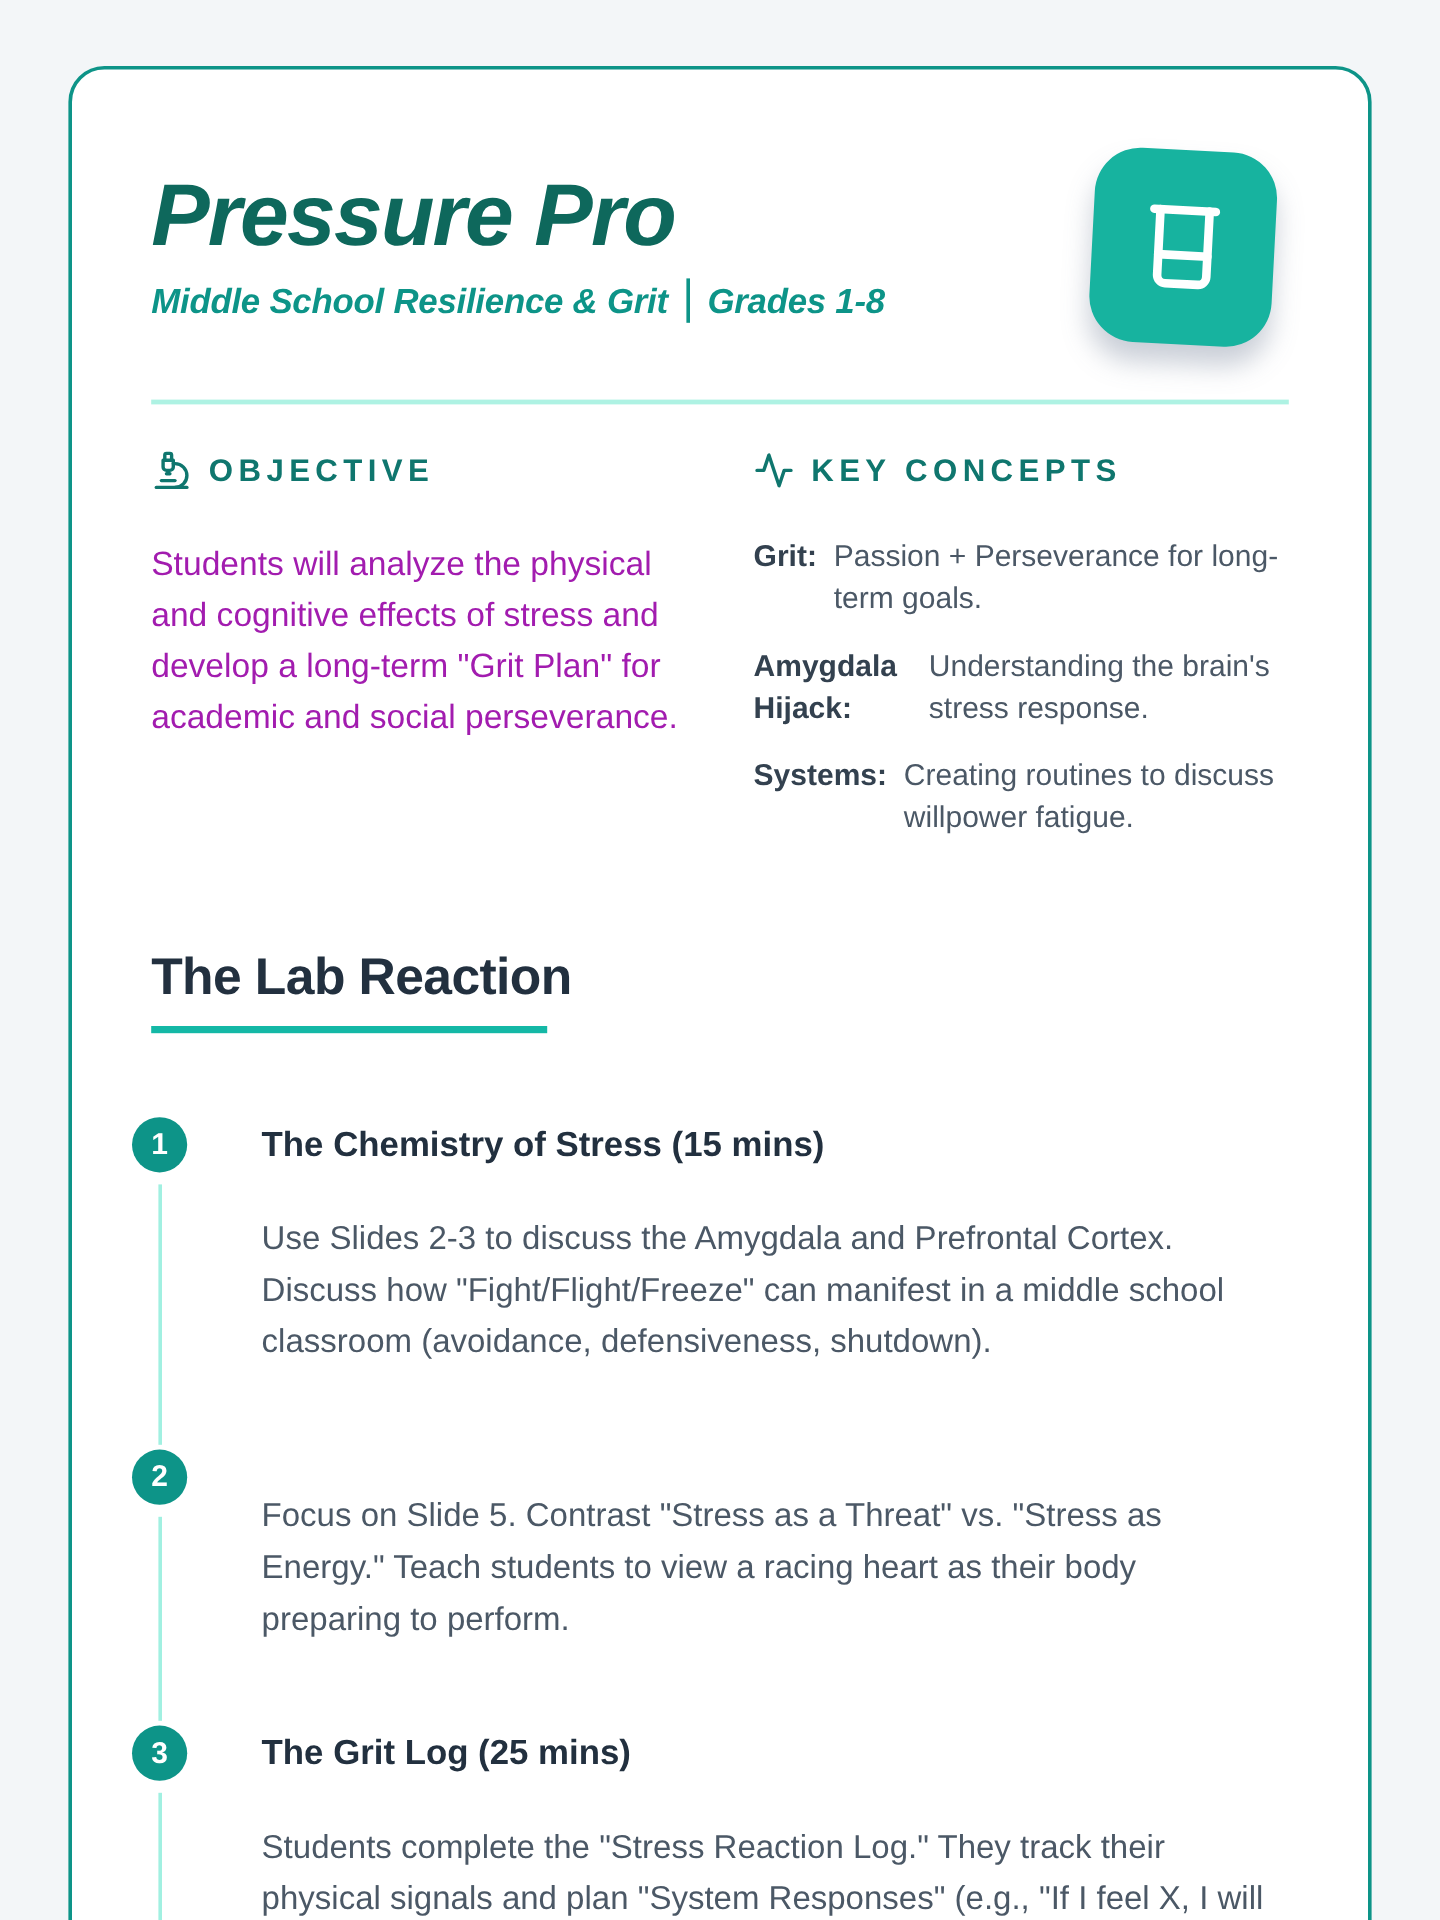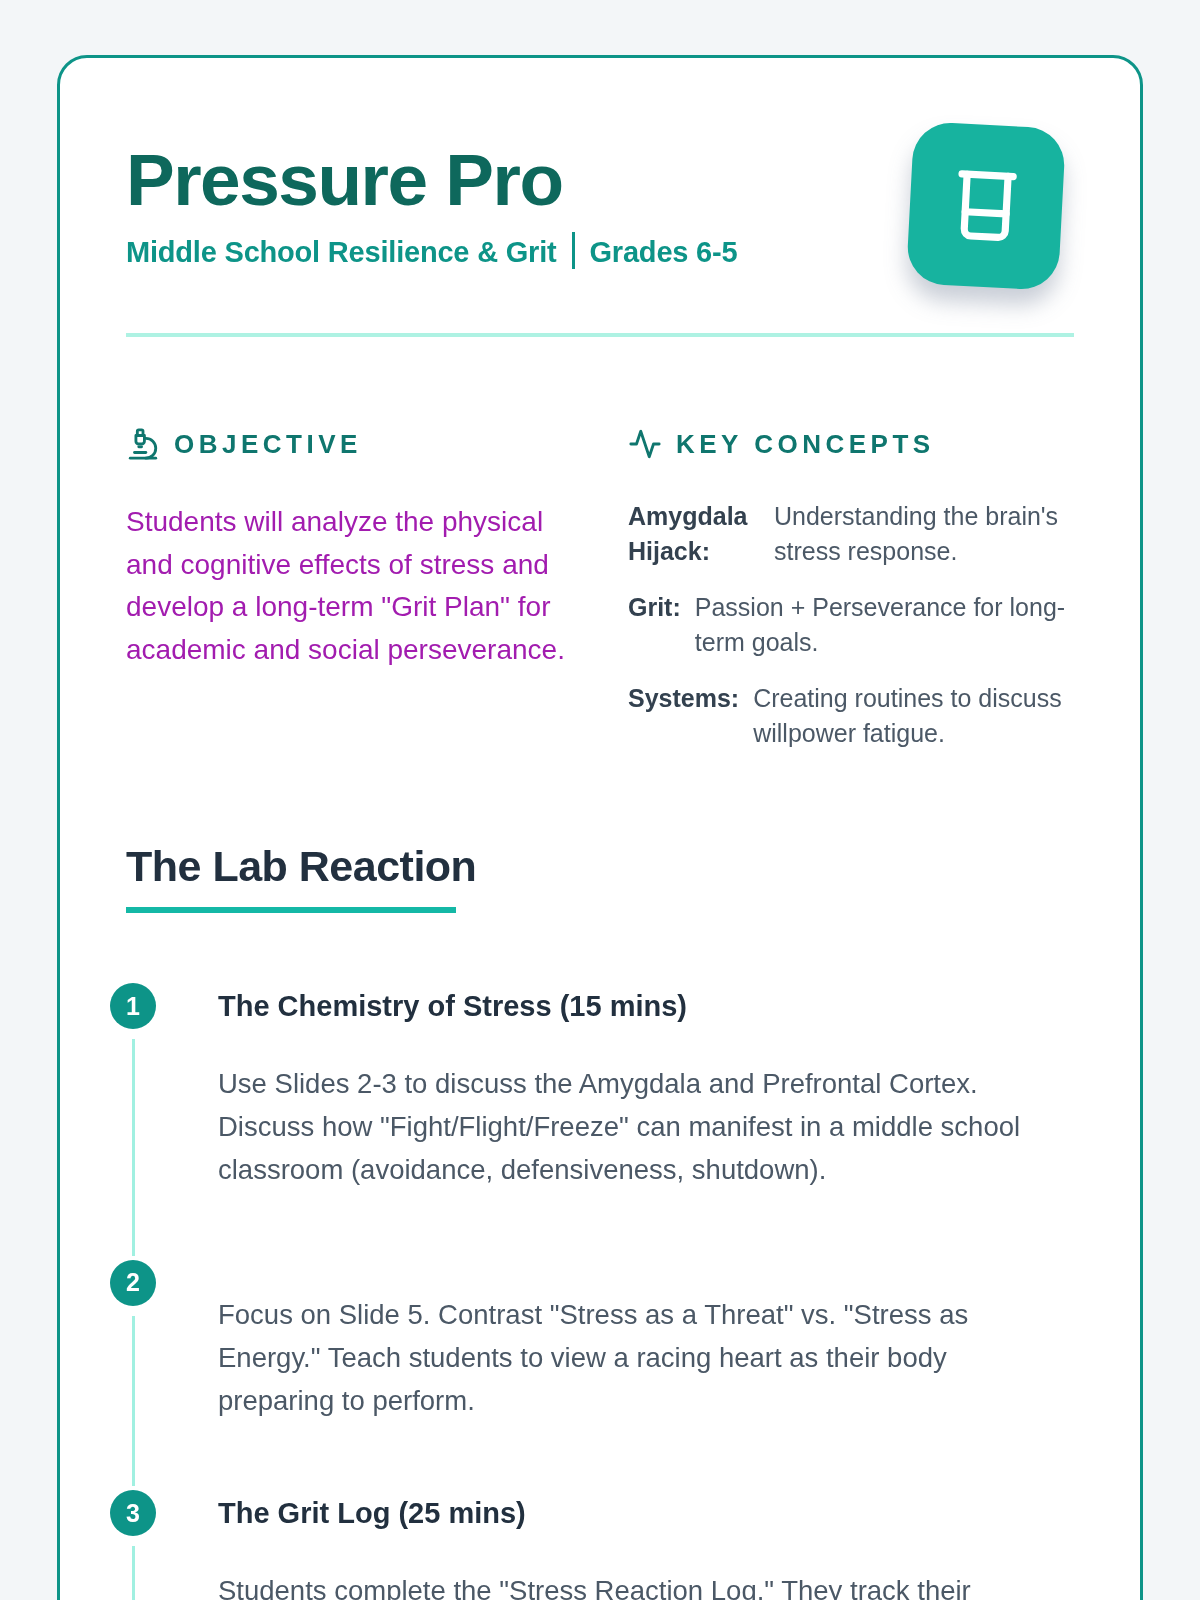--- a/index.html
+++ b/index.html
@@ -13,21 +13,21 @@
   }
   .card {
     position:absolute; left:57px; top:55px;
     width:1086px; height:2100px;
     background:#ffffff;
     border:3px solid #0d9488;
     border-radius:30px;
     padding:67px 66px 0 66px;
   }
   
-  .header-row { display:flex; justify-content:space-between; align-items:flex-start; }
+  .header-row { display:flex; justify-content:space-between; align-items:flex-start;font-style:italic; }
   .title-block { padding-top:18px; }
   .app-title {
     font-size:73px; font-weight:800; color:#0e685c;
     letter-spacing:-1.5px; line-height:1.0;
   }
   .app-subtitle {
     display:flex; align-items:flex-end; gap:15px;
     margin-top:16px; color:#0d9488; font-size:29px; font-weight:700;
     letter-spacing:-0.2px;
   }
@@ -37,21 +37,21 @@
     background:#17b39f; border-radius:38px;
     transform:rotate(3deg);
     display:flex; align-items:center; justify-content:center;
     box-shadow:0 16px 22px rgba(100,116,139,0.35);
     margin-right:12px; margin-top:0px;
   }
   .header-divider { height:4px; background:#aef2e3; border:none; margin-top:46px; }
   
   .info-grid {
     display:grid; grid-template-columns:440px 1fr; column-gap:62px;
-    margin-top:90px;
+    margin-top:38px;
   }
   .section-heading {
     display:flex; align-items:center; gap:14px;
     color:#0f766e; font-size:26px; font-weight:800; letter-spacing:4.5px;
   }
   .objective-body {
     margin-top:40px; color:#a21caf; font-size:28px; line-height:1.52;
   }
   .concept-list { margin-top:38px; display:flex; flex-direction:column; gap:22px; }
   .concept-item { display:flex; gap:14px; font-size:25px; line-height:1.38; }
@@ -86,21 +86,21 @@
 <body>
 
 <div class="card">
 
   <div class="header-row">
     <div class="title-block">
       <div class="app-title">Pressure Pro</div>
       <div class="app-subtitle">
         <span>Middle School Resilience &amp; Grit</span>
         <span class="subtitle-divider"></span>
-        <span>Grades 6-5</span>
+        <span>Grades 1-8</span>
       </div>
     </div>
     <div class="logo-tile">
       <span>
         <svg width="82" height="82" viewBox="0 0 24 24" fill="none" stroke="#ffffff" stroke-width="2.1" stroke-linecap="round" stroke-linejoin="round">
           <path d="M4.5 3h15"></path>
           <path d="M6 3v16a2 2 0 0 0 2 2h8a2 2 0 0 0 2-2V3"></path>
           <path d="M6 14h12"></path>
         </svg>
       </span>
@@ -132,26 +132,26 @@
       <div class="section-heading">
         <span>
           <svg width="34" height="34" viewBox="0 0 24 24" fill="none" stroke="#0f766e" stroke-width="2" stroke-linecap="round" stroke-linejoin="round">
             <path d="M22 12h-4l-3 9L9 3l-3 9H2"></path>
           </svg>
         </span>
         <span>KEY CONCEPTS</span>
       </div>
       <div class="concept-list">
         <div class="concept-item">
+          <span class="concept-term">Grit:</span>
+          <span class="concept-def">Passion + Perseverance for long-term goals.</span>
+        </div>
+        <div class="concept-item">
           <span class="concept-term">Amygdala Hijack:</span>
           <span class="concept-def">Understanding the brain's stress response.</span>
-        </div>
-        <div class="concept-item">
-          <span class="concept-term">Grit:</span>
-          <span class="concept-def">Passion + Perseverance for long-term goals.</span>
         </div>
         <div class="concept-item">
           <span class="concept-term">Systems:</span>
           <span class="concept-def">Creating routines to discuss willpower fatigue.</span>
         </div>
       </div>
     </div>
 
   </div>
 

